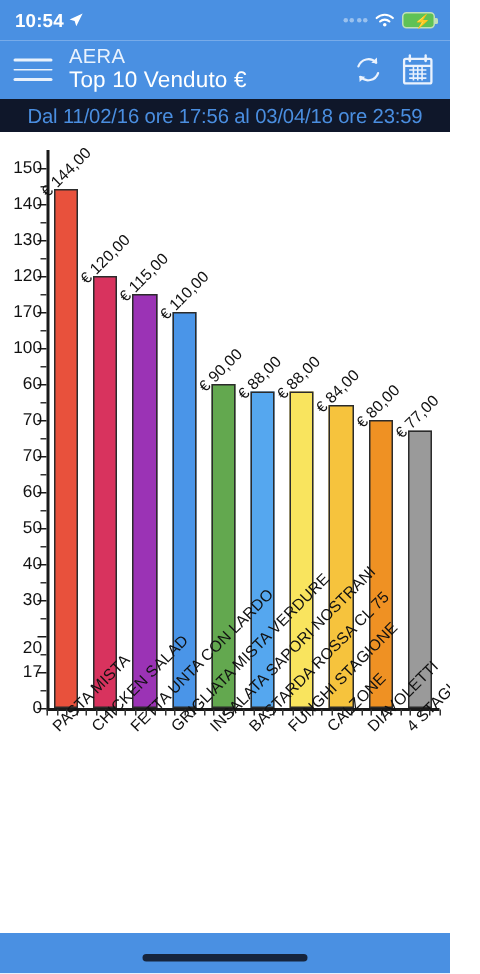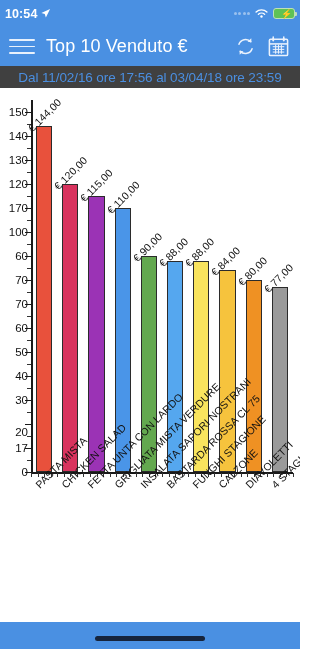--- a/index.html
+++ b/index.html
@@ -24,21 +24,21 @@
 
   
   .statusbar {
     position: absolute;
     top: 0; left: 0;
     width: 300px; height: 27px;
     background: #4a90e2;
     display: flex;
     align-items: center;
     justify-content: space-between;
-    padding: 0 5px;
+    padding: 0 10px;
     box-sizing: border-box;
   }
   .status-left {
     display: flex;
     align-items: center;
     gap: 3px;
   }
   .status-time {
     color: #ffffff;
     font-size: 12.5px;
@@ -121,37 +121,37 @@
     justify-content: center;
     line-height: 1.08;
   }
   .title-main {
     color: #e9f2fd;
     font-size: 13.5px;
     letter-spacing: 0.2px;
   }
   .title-sub {
     color: #ffffff;
-    font-size: 18px;
+    font-size: 15px;
     letter-spacing: 0.1px;
   }
   .nav-actions {
     display: flex;
     align-items: center;
     gap: 11px;
     padding-right: 2px;
   }
   .nav-icon { cursor: pointer; display: block; }
 
   
   .datestrip {
     position: absolute;
     top: 66px; left: 0;
     width: 300px; height: 22px;
-    background: #404040;
+    background: #0f172a;
     display: flex;
     align-items: center;
     justify-content: center;
     box-sizing: border-box;
   }
   .datestrip span {
     color: #4a8ee0;
     font-size: 13.5px;
     white-space: nowrap;
     letter-spacing: -0.1px;
@@ -304,20 +304,21 @@
     </div>
   </div>
 
   <div class="navbar">
     <div class="hamburger">
       <span></span>
         <span></span>
         <span></span>
     </div>
     <div class="titles">
+      <span class="title-main">AERA</span>
       <span class="title-sub">Top 10 Venduto €</span>
     </div>
     <div class="nav-actions">
       <svg class="nav-icon" width="21" height="21" viewBox="0 0 24 24">
         <path d="M4.5 9.5A8 8 0 0118 6.6" stroke="#eaf2fd" stroke-width="1.7" fill="none" stroke-linecap="round"></path>
         <path d="M19.5 14.5A8 8 0 016 17.4" stroke="#eaf2fd" stroke-width="1.7" fill="none" stroke-linecap="round"></path>
         <path d="M18.6 2.6 L18.8 7.2 L14.3 6.6 Z" fill="#eaf2fd"></path>
         <path d="M5.4 21.4 L5.2 16.8 L9.7 17.4 Z" fill="#eaf2fd"></path>
       </svg>
       <svg class="nav-icon" width="23" height="23" viewBox="0 0 24 24">

